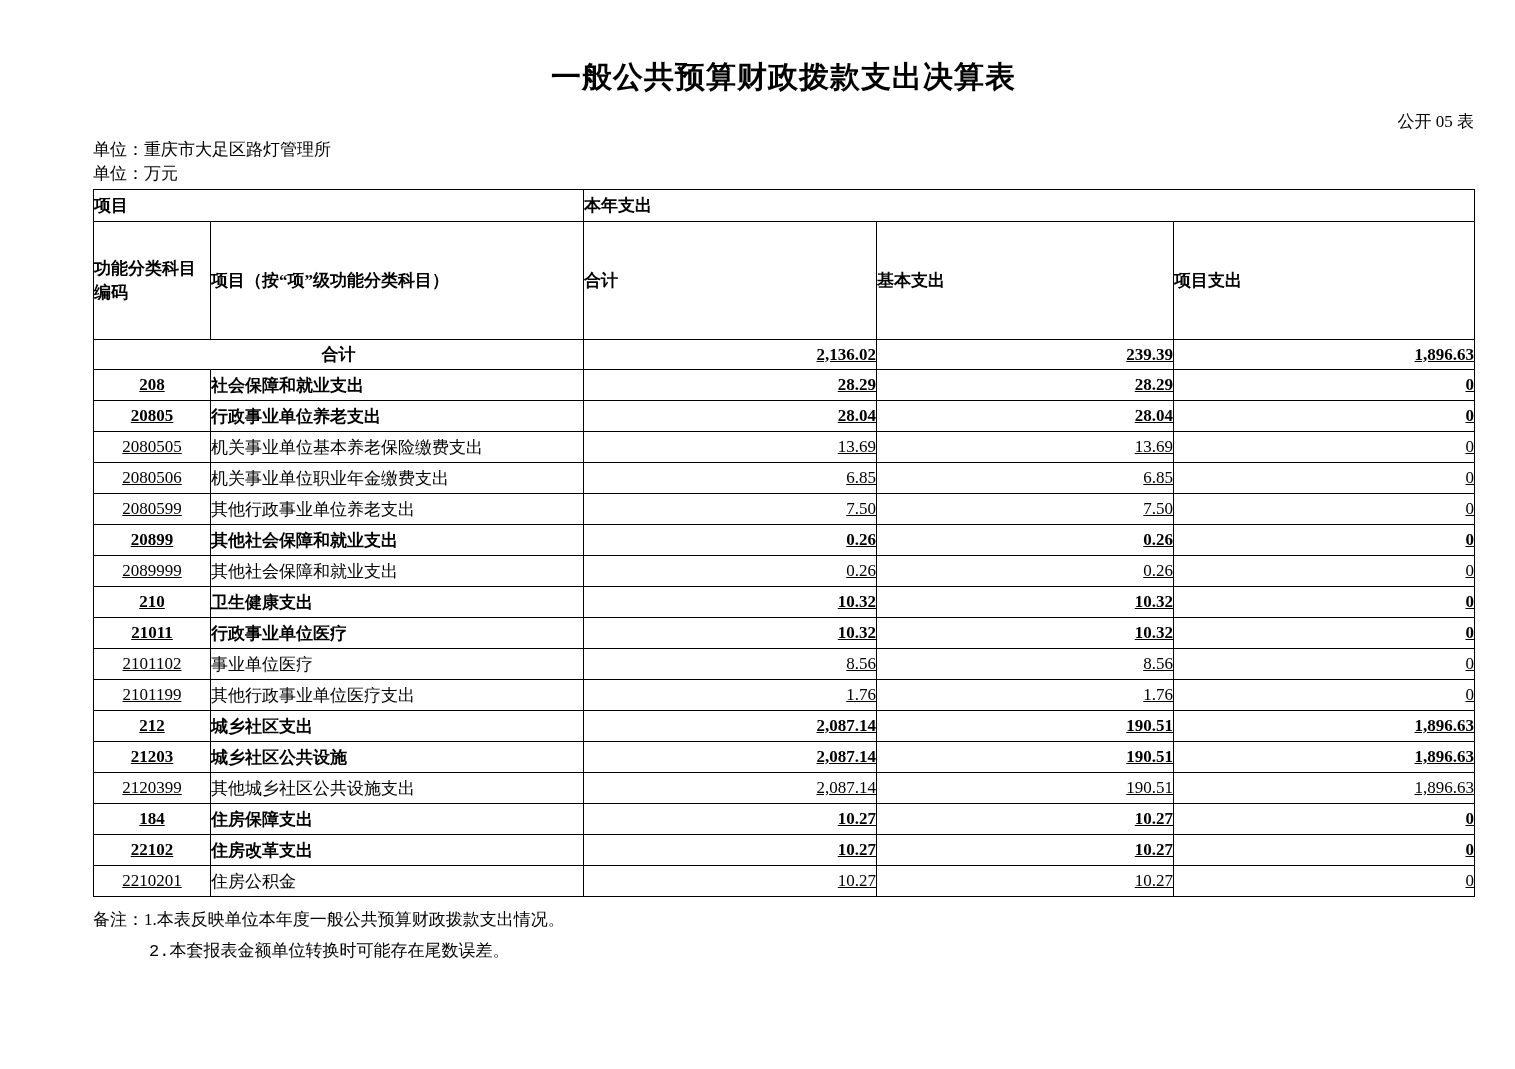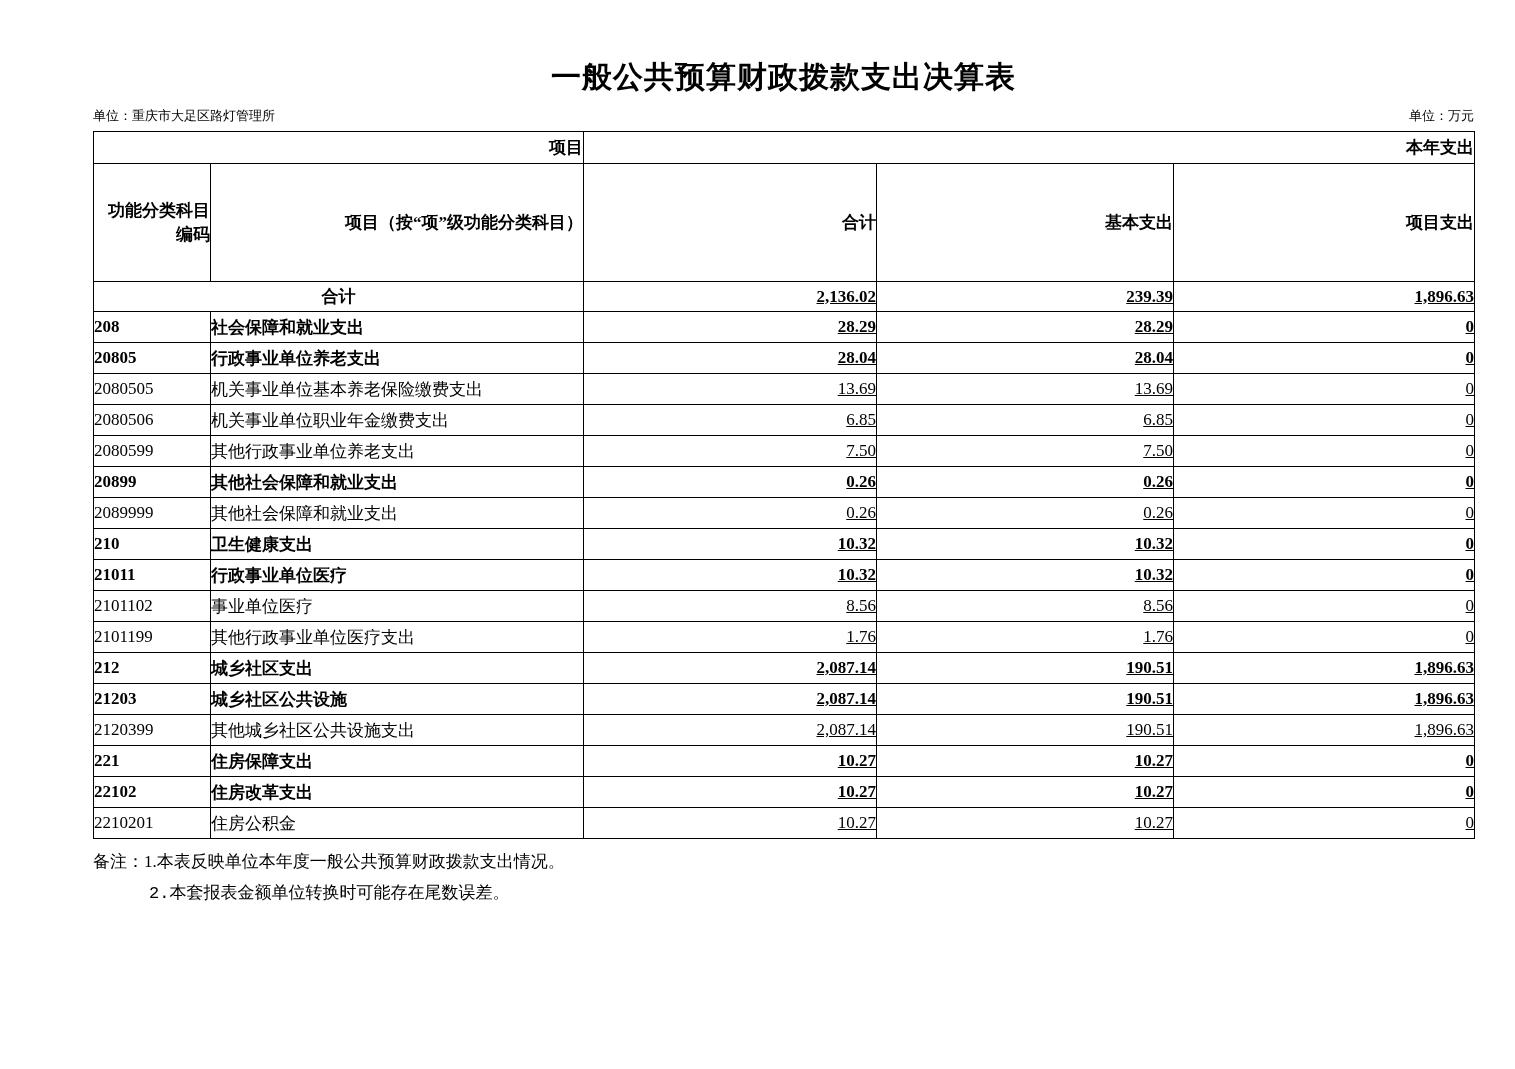--- a/index.html
+++ b/index.html
@@ -31,46 +31,47 @@
   .table-code {
     margin-top: 12px;
     text-align: right;
     font-size: 17px;
     line-height: 22px;
   }
   .meta-row {
     margin-top: 5px;
     display: flex;
     justify-content: space-between;
-    font-size: 13px;
+    font-size: 17px;
     line-height: 24px;
+    flex-direction: column;
   }
   table.main {
     margin-top: 3px;
     border-collapse: collapse;
     table-layout: fixed;
     width: 1381px;
   }
   table.main th, table.main td {
     border: 1px solid #000;
     font-size: 17px;
     padding: 0;
     overflow: hidden;
     white-space: nowrap;
   }
   table.main th {
     font-weight: bold;
-    text-align: right;
+    text-align: left;
     vertical-align: middle;
   }
   tr.hrow1 th { height: 32px; }
   tr.hrow2 th { height: 118px; }
   tr.trow td { height: 30px; }
   tbody tr td { height: 31px; }
-  td.code { text-align: left; padding-left: 4px; }
+  td.code { text-align: center; padding-left: 4px; text-decoration: underline; }
   td.name { text-align: left; padding-left: 5px; }
   td.num  { text-align: right; padding-right: 10px; text-decoration: underline; }
   td.center { text-align: center; }
   tr.bold td { font-weight: bold; }
   .two-line div { line-height: 24px; }
   .notes {
     margin-top: 7px;
     font-size: 17px;
     line-height: 32px;
   }
@@ -84,20 +85,21 @@
     font-size: 16px;
   }
 </style>
 </head>
 <body>
 
 <div class="page">
   <div class="content">
     <div class="title">一般公共预算财政拨款支出决算表</div>
 
+    <div class="table-code">公开 05 表</div>
 
     <div class="meta-row">
       <span>单位：重庆市大足区路灯管理所</span>
       <span>单位：万元</span>
     </div>
 
     <table class="main">
       <colgroup>
         <col style="width:117px">
         <col style="width:373px">
@@ -220,21 +222,21 @@
             <td class="num">1,896.63</td>
           </tr>
           <tr>
             <td class="code">2120399</td>
             <td class="name">其他城乡社区公共设施支出</td>
             <td class="num">2,087.14</td>
             <td class="num">190.51</td>
             <td class="num">1,896.63</td>
           </tr>
           <tr class="bold">
-            <td class="code">221</td>
+            <td class="code">184</td>
             <td class="name">住房保障支出</td>
             <td class="num">10.27</td>
             <td class="num">10.27</td>
             <td class="num">0</td>
           </tr>
           <tr class="bold">
             <td class="code">22102</td>
             <td class="name">住房改革支出</td>
             <td class="num">10.27</td>
             <td class="num">10.27</td>

